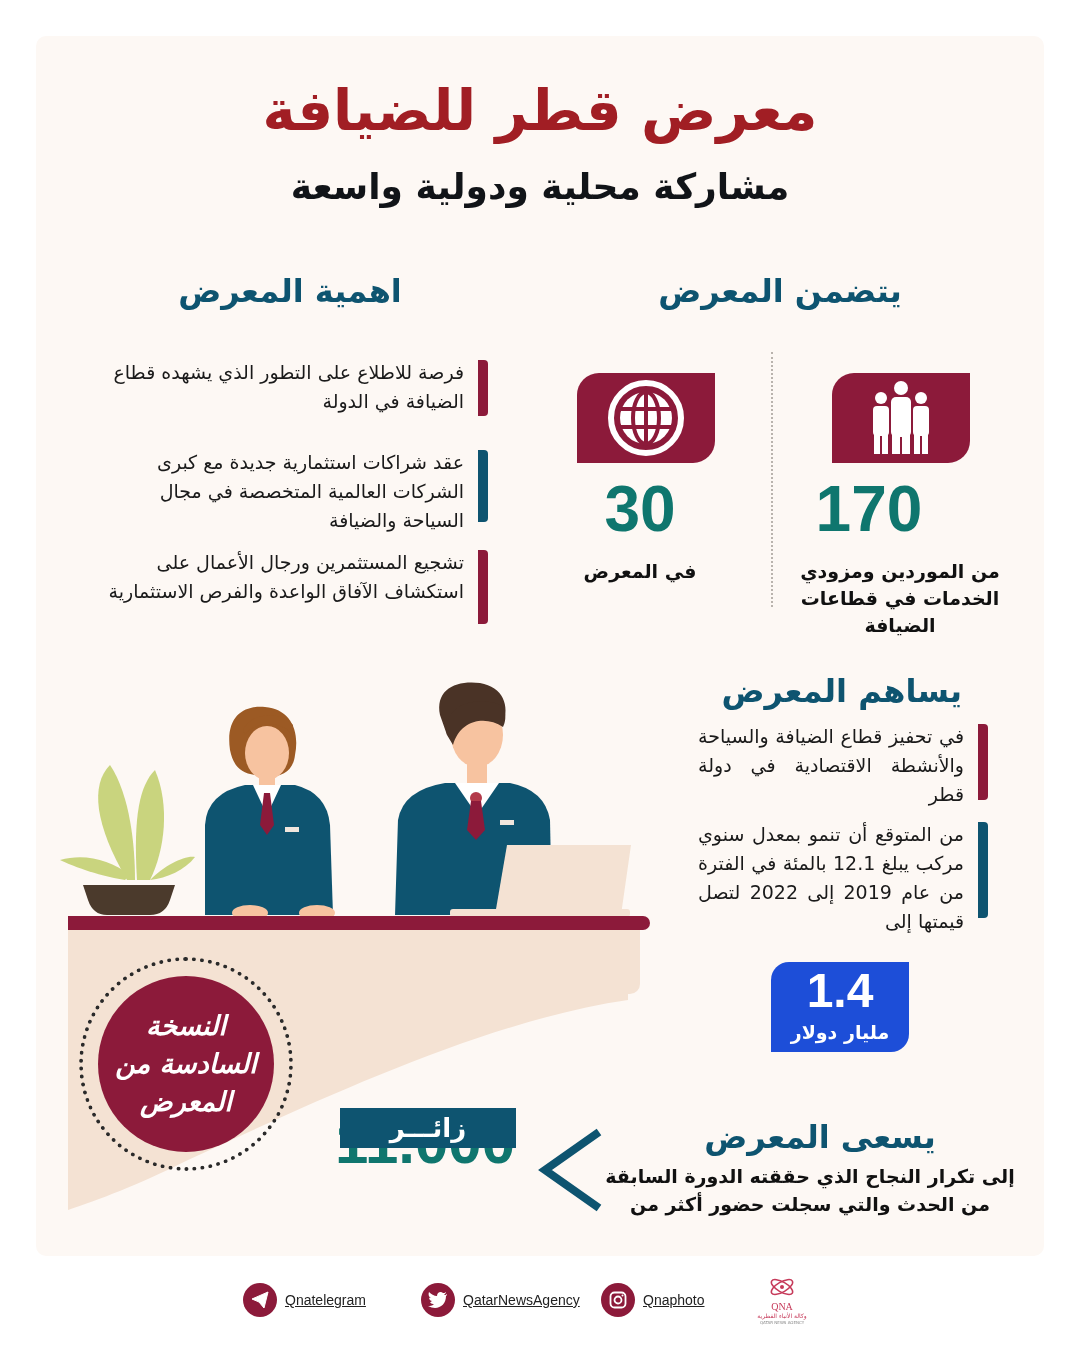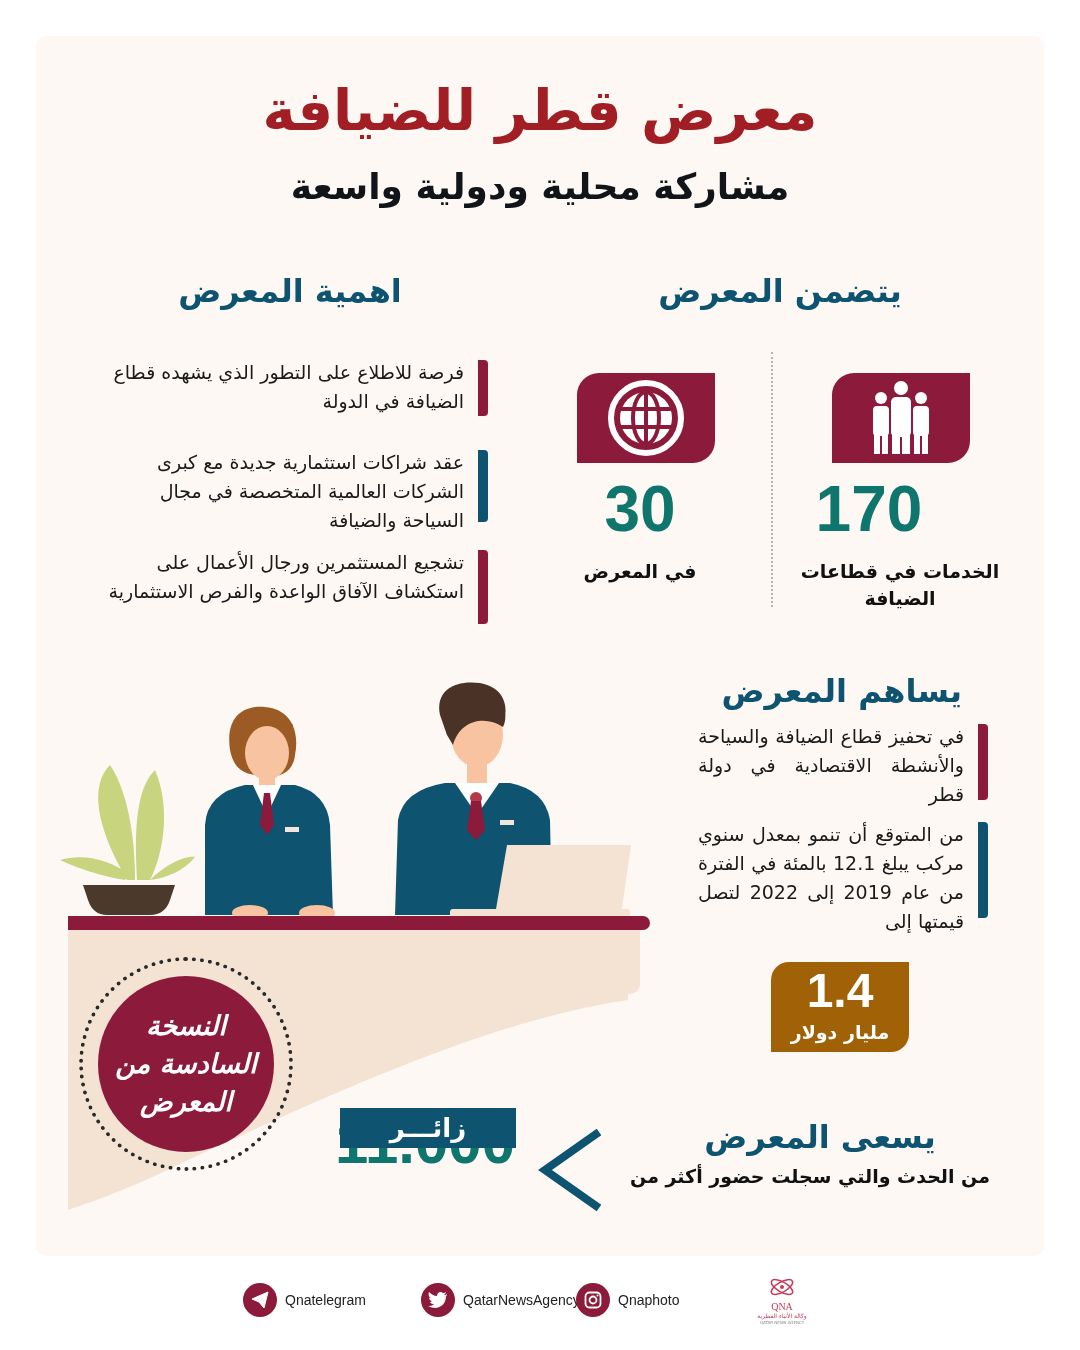--- a/index.html
+++ b/index.html
@@ -38,31 +38,31 @@
   .desk-body { background: #f4e2d3; }
   .edition {
     width: 176px; height: 176px; border-radius: 50%; background: #8c1a3a;
     display: flex; align-items: center; justify-content: center; text-align: center;
     color: #fff; font-weight: bold; font-size: 27px; line-height: 38px; direction: rtl; font-style: italic;
   }
   .edition-ring {
     width: 214px; height: 214px; border-radius: 50%; border: 4px dotted #2a2a2a;
   }
   .value-box {
-    background: #a16207; border-radius: 18px 0 18px 0; color: #fff; text-align: center;
+    background: #1d4ed8; border-radius: 18px 0 18px 0; color: #fff; text-align: center;
   }
   .visitor-label {
     background: #0e5470; color: #fff; text-align: center; font-size: 26px; font-weight: bold; direction: rtl;
   }
   .footer-item { position: absolute; display: flex; align-items: center; gap: 8px; }
   .footer-icon {
     width: 34px; height: 34px; border-radius: 50%; background: #8c1a3a;
     display: flex; align-items: center; justify-content: center;
   }
-  .footer-text { font-family: "Liberation Sans", sans-serif; font-size: 14px; color: #222; }
+  .footer-text { font-family: "Liberation Sans", sans-serif; font-size: 14px; color: #222; text-decoration: underline; }
 </style>
 </head>
 <body>
 
 <div class="card"></div>
 
 <div class="abs title">معرض قطر للضيافة</div>
 <div class="abs subtitle">مشاركة محلية ودولية واسعة</div>
 
 <div class="abs sec-head" style="left:640px;width:280px;top:272px;text-align:center;">يتضمن المعرض</div>
@@ -80,20 +80,21 @@
     <rect x="3" y="52" width="6" height="22" fill="#fff"></rect>
     <rect x="11" y="52" width="6" height="22" fill="#fff"></rect>
     <circle cx="50" cy="18" r="6" fill="#fff"></circle>
     <rect x="42" y="26" width="16" height="30" rx="4" fill="#fff"></rect>
     <rect x="43" y="52" width="6" height="22" fill="#fff"></rect>
     <rect x="51" y="52" width="6" height="22" fill="#fff"></rect>
   </svg>
 </div>
 <div class="abs big-num" style="left:764px;width:210px;top:472px;">170</div>
 <div class="abs stat-label" style="left:780px;width:240px;top:558px;">
+  <div>من الموردين ومزودي</div>
   <div>الخدمات في قطاعات الضيافة</div>
 </div>
 
 <div class="icon-box" style="left:577px;top:373px;">
   <svg width="80" height="80" viewBox="0 0 80 80">
     <circle cx="40" cy="40" r="35" fill="none" stroke="#fff" stroke-width="6"></circle>
     <circle cx="40" cy="40" r="26" fill="#fff"></circle>
     <g stroke="#8c1a3a" stroke-width="4" fill="none">
       <line x1="14" y1="31" x2="66" y2="31"></line>
       <line x1="14" y1="49" x2="66" y2="49"></line>
@@ -187,20 +188,21 @@
   <span>من المتوقع أن تنمو بمعدل سنوي مركب يبلغ 12.1 بالمئة في الفترة من عام 2019 إلى 2022 لتصل قيمتها إلى</span>
 </div>
 
 <div class="abs value-box" style="left:771px;top:962px;width:138px;height:90px;">
   <div style="font-size:48px;font-weight:bold;line-height:58px;font-family:'Liberation Sans',sans-serif;">1.4</div>
   <div style="font-size:19px;font-weight:bold;direction:rtl;line-height:24px;">مليار دولار</div>
 </div>
 
 <div class="abs sec-head" style="left:690px;width:260px;top:1118px;text-align:center;">يسعى المعرض</div>
 <div class="abs rtl" style="left:600px;width:420px;top:1162px;text-align:center;font-size:19px;font-weight:bold;color:#111;line-height:28px;">
+  <div>إلى تكرار النجاح الذي حققته الدورة السابقة</div>
   <div>من الحدث والتي سجلت حضور أكثر من</div>
 </div>
 
 <svg class="abs" style="left:535px;top:1128px;" width="70" height="84" viewBox="0 0 70 84">
   <polyline points="64,4 10,42 64,80" fill="none" stroke="#0e5470" stroke-width="8"></polyline>
 </svg>
 
 <div class="abs big-num" style="left:325px;width:200px;top:1108px;font-size:60px;">11.000</div>
 <div class="abs visitor-label" style="left:340px;top:1108px;width:176px;height:40px;line-height:40px;">زائـــر</div>
 
@@ -213,21 +215,21 @@
   <span class="footer-text">Qnatelegram</span>
 </div>
 <div class="footer-item" style="left:421px;top:1283px;">
   <span class="footer-icon">
     <svg width="20" height="18" viewBox="0 0 20 18">
         <path d="M19 3 C18 4 17 4 16 4 C17 3 18 2 18 1 C17 2 16 2 15 2 C13 0 9 1 9 5 C6 5 3 3 1 1 C0 4 1 6 3 7 C2 7 1 7 1 6 C1 9 3 10 4 10 C3 11 2 11 2 11 C3 13 5 13 6 13 C4 15 2 15 0 15 C9 20 18 15 18 5 C19 4 19 4 19 3 Z" fill="#fff"></path>
       </svg>
   </span>
   <span class="footer-text">QatarNewsAgency</span>
 </div>
-<div class="footer-item" style="left:576px;top:1283px;">
+<div class="footer-item" style="left:601px;top:1283px;">
   <span class="footer-icon">
     <svg width="18" height="18" viewBox="0 0 18 18">
         <rect x="1.5" y="1.5" width="15" height="15" rx="4" fill="none" stroke="#fff" stroke-width="1.8"></rect>
         <circle cx="9" cy="9" r="3.5" fill="none" stroke="#fff" stroke-width="1.8"></circle>
         <circle cx="13.5" cy="4.5" r="1" fill="#fff"></circle>
       </svg>
   </span>
   <span class="footer-text">Qnaphoto</span>
 </div>
 <div class="abs" style="left:752px;top:1276px;width:60px;text-align:center;">

